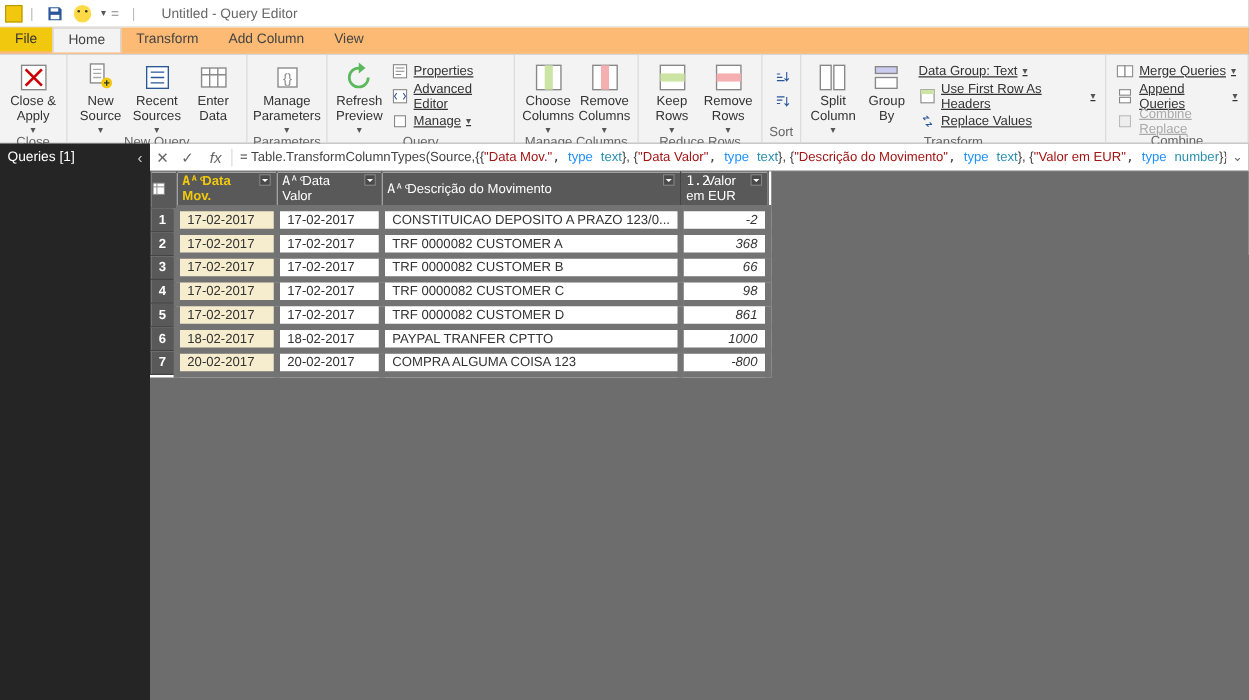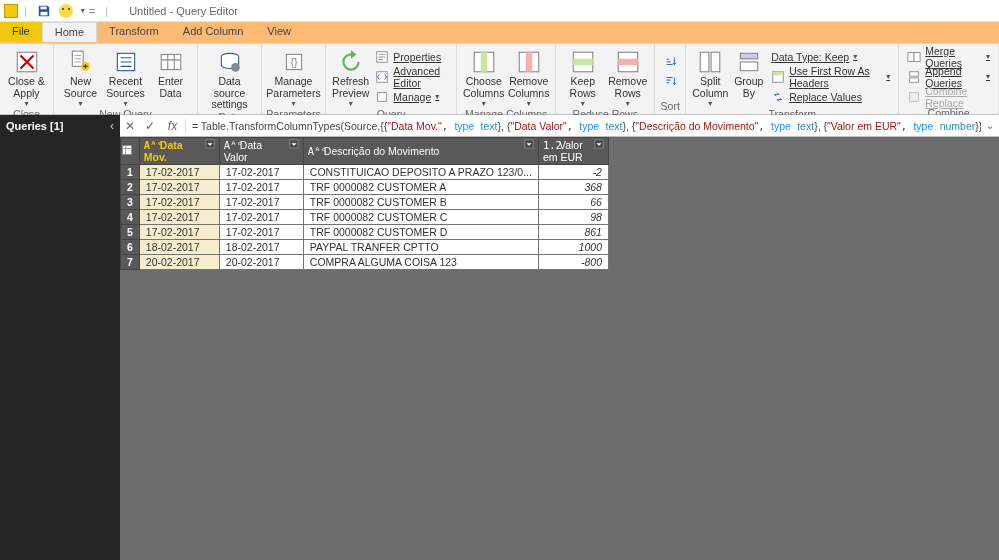--- a/index.html
+++ b/index.html
@@ -34,37 +34,37 @@
   .smallbtn { display:flex; align-items:center; gap:4px; font-size:10.5px; color:#333; cursor:default; height:17px;text-decoration:underline;}
   .smallbtn .smic { width:14px; height:14px; display:inline-flex; align-items:center; justify-content:center;}
   .smallbtn .smic svg{ width:14px; height:14px;}
   .smallbtn .dd-arrow { font-size:8px; color:#555;}
   .group-label { font-size:10.5px; color:#666; text-align:center; padding:0 0 2px; }
   
   .bodyarea { flex:1; display:flex; background:#6d6d6d; min-height:0;}
   
   .sidebar { width:120px; background:#252525; display:flex; flex-direction:column; color:#e8e8e8;}
   .sidebar-header { height:22px; display:flex; align-items:center; justify-content:space-between; padding:0 6px; background:#252525;}
-  .sidebar-header .txt { font-size:11px; font-weight:700; color:#fff;}
+  .sidebar-header .txt { font-size:11px; font-weight:400; color:#fff;}
   .sidebar-header .collapse { font-size:12px; color:#ccc;}
   .query-item { background:#f2c80f; color:#333; height:20px; display:flex; align-items:center; gap:4px; padding:0 6px; font-size:11px;}
   .tbl-icon svg { width:12px; height:12px;}
   
   .maincol { flex:1; display:flex; flex-direction:column; min-width:0;}
   .fxbar { height:22px; background:#fff; display:flex; align-items:center; border-bottom:1px solid #bfbfbf;}
   .fxbar .cancel, .fxbar .confirm { width:20px; text-align:center; color:#666; font-size:12px;}
   .fxbar .fxlbl { width:26px; text-align:center; font-style:italic; color:#666; font-size:12px; border-right:1px solid #ddd;}
   .fxbar .fxval { flex:1; padding:0 6px; font-family:Consolas,monospace; font-size:10.5px; color:#444; white-space:nowrap; overflow:hidden;}
   .fxbar .fxval .kw { color:#1e90ff;}
   .fxbar .fxval .str { color:#a31515;}
   .fxbar .fxval .id2 { color:#2b91af;}
   .fxbar .expand { width:18px; text-align:center; color:#666; font-size:10px;}
   .gridwrap { flex:1; overflow:hidden; background:#6d6d6d;}
   table.datagrid { border-collapse:collapse; background:#fff; font-size:10.5px;}
-  .datagrid th, .datagrid td { border:1px solid #737373; padding:1px 6px; height:14px; }
+  .datagrid th, .datagrid td { border:5px solid #737373; padding:1px 6px; height:14px; }
   .datagrid .rownum { background:#595959; color:#fff; width:18px; text-align:center; font-weight:600; border:1px solid #444;}
   .datagrid thead th { background:#595959; color:#fff; font-weight:400; text-align:left; position:relative; padding:1px 16px 1px 4px; border:1px solid #444;}
   .datagrid thead th.hdr-corner { width:18px; background:#595959; padding:0;}
   .datagrid thead th.sel { color:#f2c80f; font-weight:600;}
   .datagrid thead th .coltype { display:inline-block; width:14px; text-align:center; font-family:Consolas,monospace; margin-right:2px;}
   .datagrid thead th .filter { position:absolute; right:2px; top:1px; width:12px; height:12px;}
   .datagrid thead th .filter svg { width:10px; height:10px;}
   .datagrid td { color:#333; text-align:left; white-space:nowrap;}
   .datagrid td.selcol { background:#f6edce;}
   .datagrid td.num { text-align:right; font-style:italic;}
@@ -151,36 +151,20 @@
                 <path d="M3 10h18M9 5v14M15 5v14" stroke="#888"></path>
               </svg>
             </span>
           <span class="lbl" style="white-space:pre-line">Enter
 Data</span>
         </div>
       </div>
       <div class="group-label">New Query</div>
     </div>
 
-    <div class="group">
-      <div class="group-buttons">
-        <div class="bigbtn" style="width:55px">
-          <span class="ic">
-              <svg viewBox="0 0 24 24">
-                <ellipse cx="12" cy="7" rx="8" ry="3" fill="#fff" stroke="#2b579a"></ellipse>
-                <path d="M4 7v8c0 1.7 3.6 3 8 3s8-1.3 8-3V7" fill="#fff" stroke="#2b579a"></path>
-                <circle cx="17" cy="17" r="4" fill="#888"></circle>
-              </svg>
-            </span>
-          <span class="lbl" style="white-space:pre-line">Data source
-settings</span>
-        </div>
-      </div>
-      <div class="group-label">Data Sources</div>
-    </div>
 
     <div class="group">
       <div class="group-buttons">
         <div class="bigbtn" style="width:55px">
           <span class="ic">
               <svg viewBox="0 0 24 24">
                 <rect x="5" y="5" width="14" height="14" fill="#fff" stroke="#888"></rect>
                 <text x="12" y="16" text-anchor="middle" font-size="10" fill="#888">{}</text>
               </svg>
             </span>
@@ -335,21 +319,21 @@
               <svg viewBox="0 0 24 24">
                 <rect x="4" y="4" width="16" height="5" fill="#cce" stroke="#888"></rect>
                 <rect x="4" y="12" width="16" height="8" fill="#fff" stroke="#888"></rect>
               </svg>
             </span>
           <span class="lbl" style="white-space:pre-line">Group
 By</span>
         </div>
         <div class="smallstack">
           <div class="smallbtn">
-              <span>Data Type: Keep</span>
+              <span>Data Group: Text</span>
               <span class="dd-arrow">▾</span>
             </div>
           <div class="smallbtn">
               <span class="smic">
                 <svg viewBox="0 0 16 16">
                   <rect x="2" y="2" width="12" height="12" fill="#fff" stroke="#888"></rect>
                   <rect x="2" y="2" width="12" height="4" fill="#cce5a5"></rect>
                 </svg>
               </span>
               <span>Use First Row As Headers</span>

